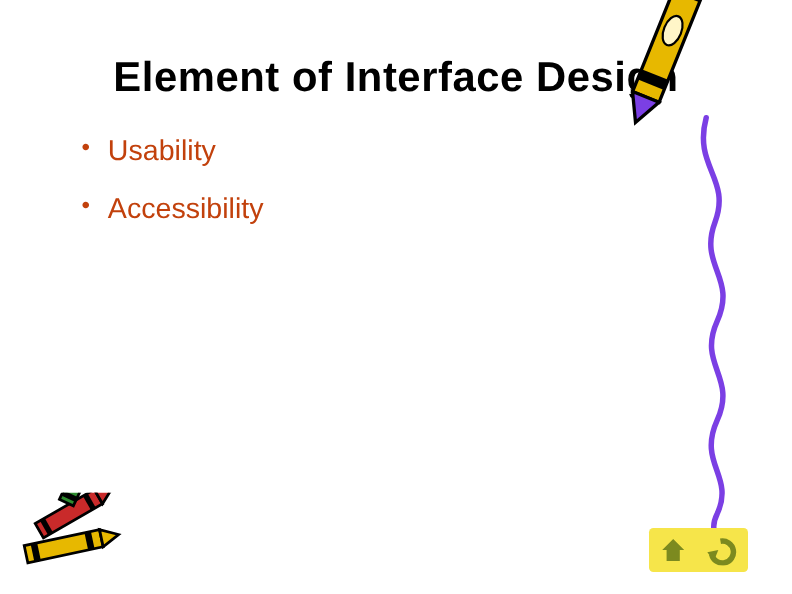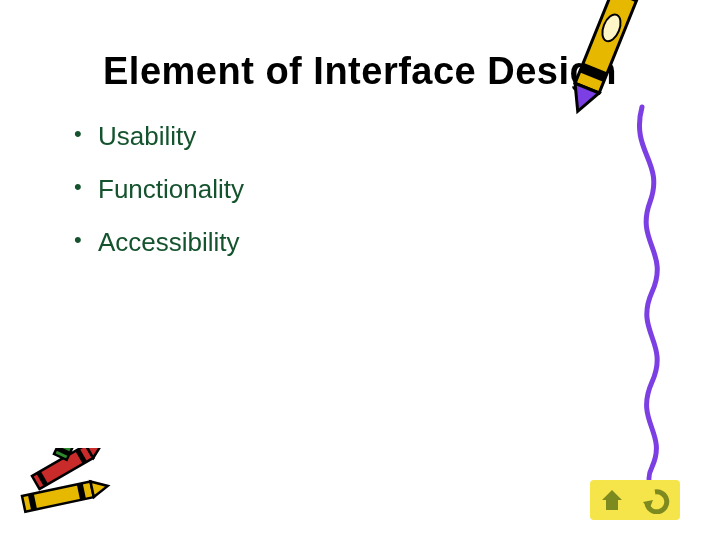--- a/index.html
+++ b/index.html
@@ -25,21 +25,21 @@
     margin-top: 10px;
     margin-bottom: 28px;
     letter-spacing: 0.5px;
   }
   .bullets {
     list-style: none;
     margin-left: 10px;
   }
   .bullets li {
     font-size: 26px;
-    color: #14532d;
+    color: #c2410c;
     margin-bottom: 22px;
     position: relative;
     padding-left: 28px;
     font-family: "Comic Sans MS", "Comic Sans", cursive, sans-serif;
   }
   .bullets li::before {
     content: "•";
     position: absolute;
     left: 4px;
     top: 0;
@@ -84,21 +84,20 @@
 </style>
 </head>
 <body>
 
 <div class="slide">
 
   <h1 class="title">Element of Interface Design</h1>
 
   <ul class="bullets">
     <li>Usability</li>
-    <li>Functionality</li>
     <li>Accessibility</li>
   </ul>
 
   <svg class="crayon-top" viewBox="0 0 120 540">
 
     <path d="M 72 115
              C 60 160, 95 170, 80 210
              C 65 250, 100 260, 82 300
              C 64 340, 100 350, 82 390
              C 64 430, 98 440, 82 475

